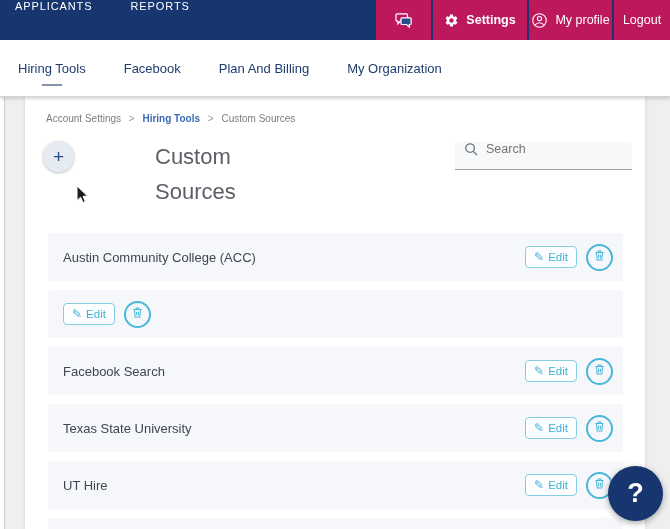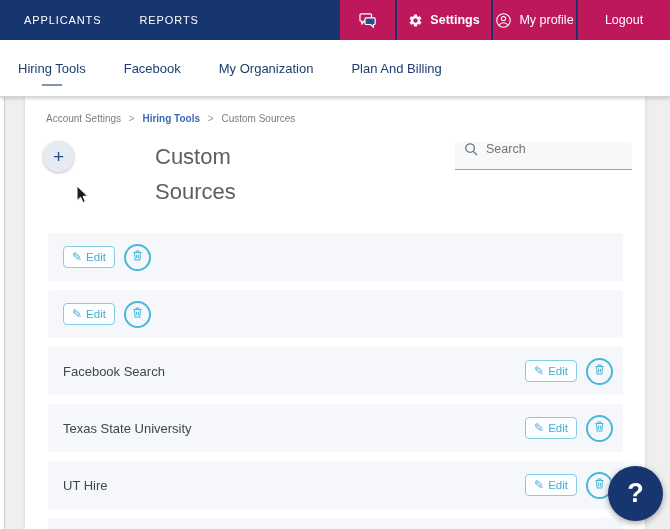--- a/index.html
+++ b/index.html
@@ -1,28 +1,28 @@
 <!DOCTYPE html>
 <html><head>
 <meta charset="utf-8">
 <style>
   * { margin:0; padding:0; box-sizing:border-box; }
   html,body { width:670px; height:529px; overflow:hidden; }
   body { position:relative; font-family:"Liberation Sans", sans-serif; background:#fff; }
 
   
   .topnav { position:absolute; top:0; left:0; right:0; height:40px; background:#17356e; display:flex; align-items:stretch; }
-  .topnav-left { flex:1; display:flex; align-items:center; gap:38px; padding-left:24px; }
+  .topnav-left { flex:1; display:flex; align-items:flex-start; gap:38px; padding-left:15px; }
   .topnav-item { color:#ffffff; font-size:11px; letter-spacing:0.9px; cursor:pointer; }
   .topnav-right { display:flex; align-items:stretch; }
   .topnav-section { background:#be185d; border-left:2px solid #17356e; display:flex; align-items:center; justify-content:center; gap:7px; color:#fff; font-size:12.5px; cursor:pointer; }
   .sec-chat { width:57px; }
   .sec-settings { width:96px; font-weight:bold; }
   .sec-profile { width:85px; }
-  .sec-logout { width:94px; }
+  .sec-logout { width:58px; }
   .topnav-section svg { display:block; }
 
   
   .subnav { position:absolute; top:40px; left:0; right:0; height:57px; background:#fff; display:flex; align-items:center; gap:38px; padding-left:18px; border-bottom:1px solid #d4d4d4; box-shadow:0 2px 3px rgba(0,0,0,0.15); z-index:3; }
   .tab { position:relative; font-size:13px; color:#1f3d70; padding:10px 0; cursor:pointer; }
   .tab.active::after { content:""; position:absolute; left:50%; transform:translateX(-50%); bottom:0px; width:20px; height:2px; background:#8494ab; }
 
   
   .content { position:absolute; top:97px; left:0; right:0; bottom:0; background:#efefef; }
   .left-gutter { position:absolute; top:97px; bottom:0; left:0; width:5px; background:#fff; border-right:1px solid #cccccc; z-index:2; }
@@ -90,22 +90,22 @@
     </div>
     <div class="topnav-section sec-logout">
       <span>Logout</span>
     </div>
   </div>
 </div>
 
 <div class="subnav">
   <span class="tab active">Hiring Tools</span>
   <span class="tab">Facebook</span>
+  <span class="tab">Plan And Billing</span>
   <span class="tab">My Organization</span>
-  <span class="tab">Plan And Billing</span>
 </div>
 
 <div class="content"></div>
 <div class="left-gutter"></div>
 
 <div class="panel">
 
   <div class="breadcrumb">
     <span>Account Settings</span>
     <span class="sep">&gt;</span>
@@ -123,20 +123,21 @@
       <svg width="15" height="15" viewBox="0 0 16 16">
         <circle cx="6.5" cy="6.5" r="4.6" fill="none" stroke="#6f7377" stroke-width="1.4"></circle>
         <line x1="10.1" y1="10.1" x2="14" y2="14" stroke="#6f7377" stroke-width="1.4"></line>
       </svg>
     </span>
     <input type="text" placeholder="Search" style="">
   </div>
 
   <div class="source-list">
   <div class="source-row">
+    <span class="row-label">Austin Community College (ACC)</span>
     <div class="row-actions">
       <button class="edit-btn">
         <span class="pencil">✎</span>
         <span>Edit</span>
       </button>
       <button class="delete-btn">
         <span>
           <svg width="13" height="13" viewBox="0 0 24 24">
             <path d="M4.5 6.5h15 M9.5 6.5v-3h5v3 M6.5 6.5l1.1 14h8.8l1.1-14 M10.3 10.5v6.5 M13.7 10.5v6.5" fill="none" stroke="#49b7d9" stroke-width="1.9"></path>
           </svg>

